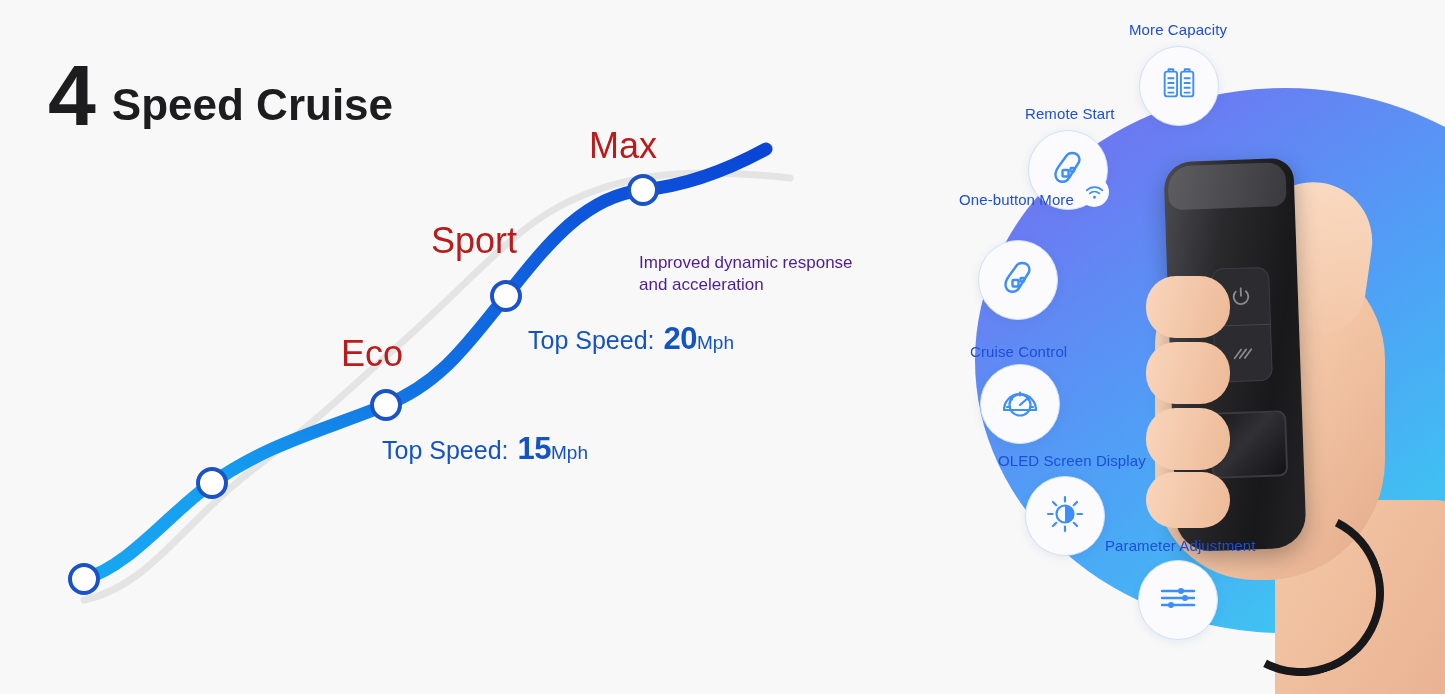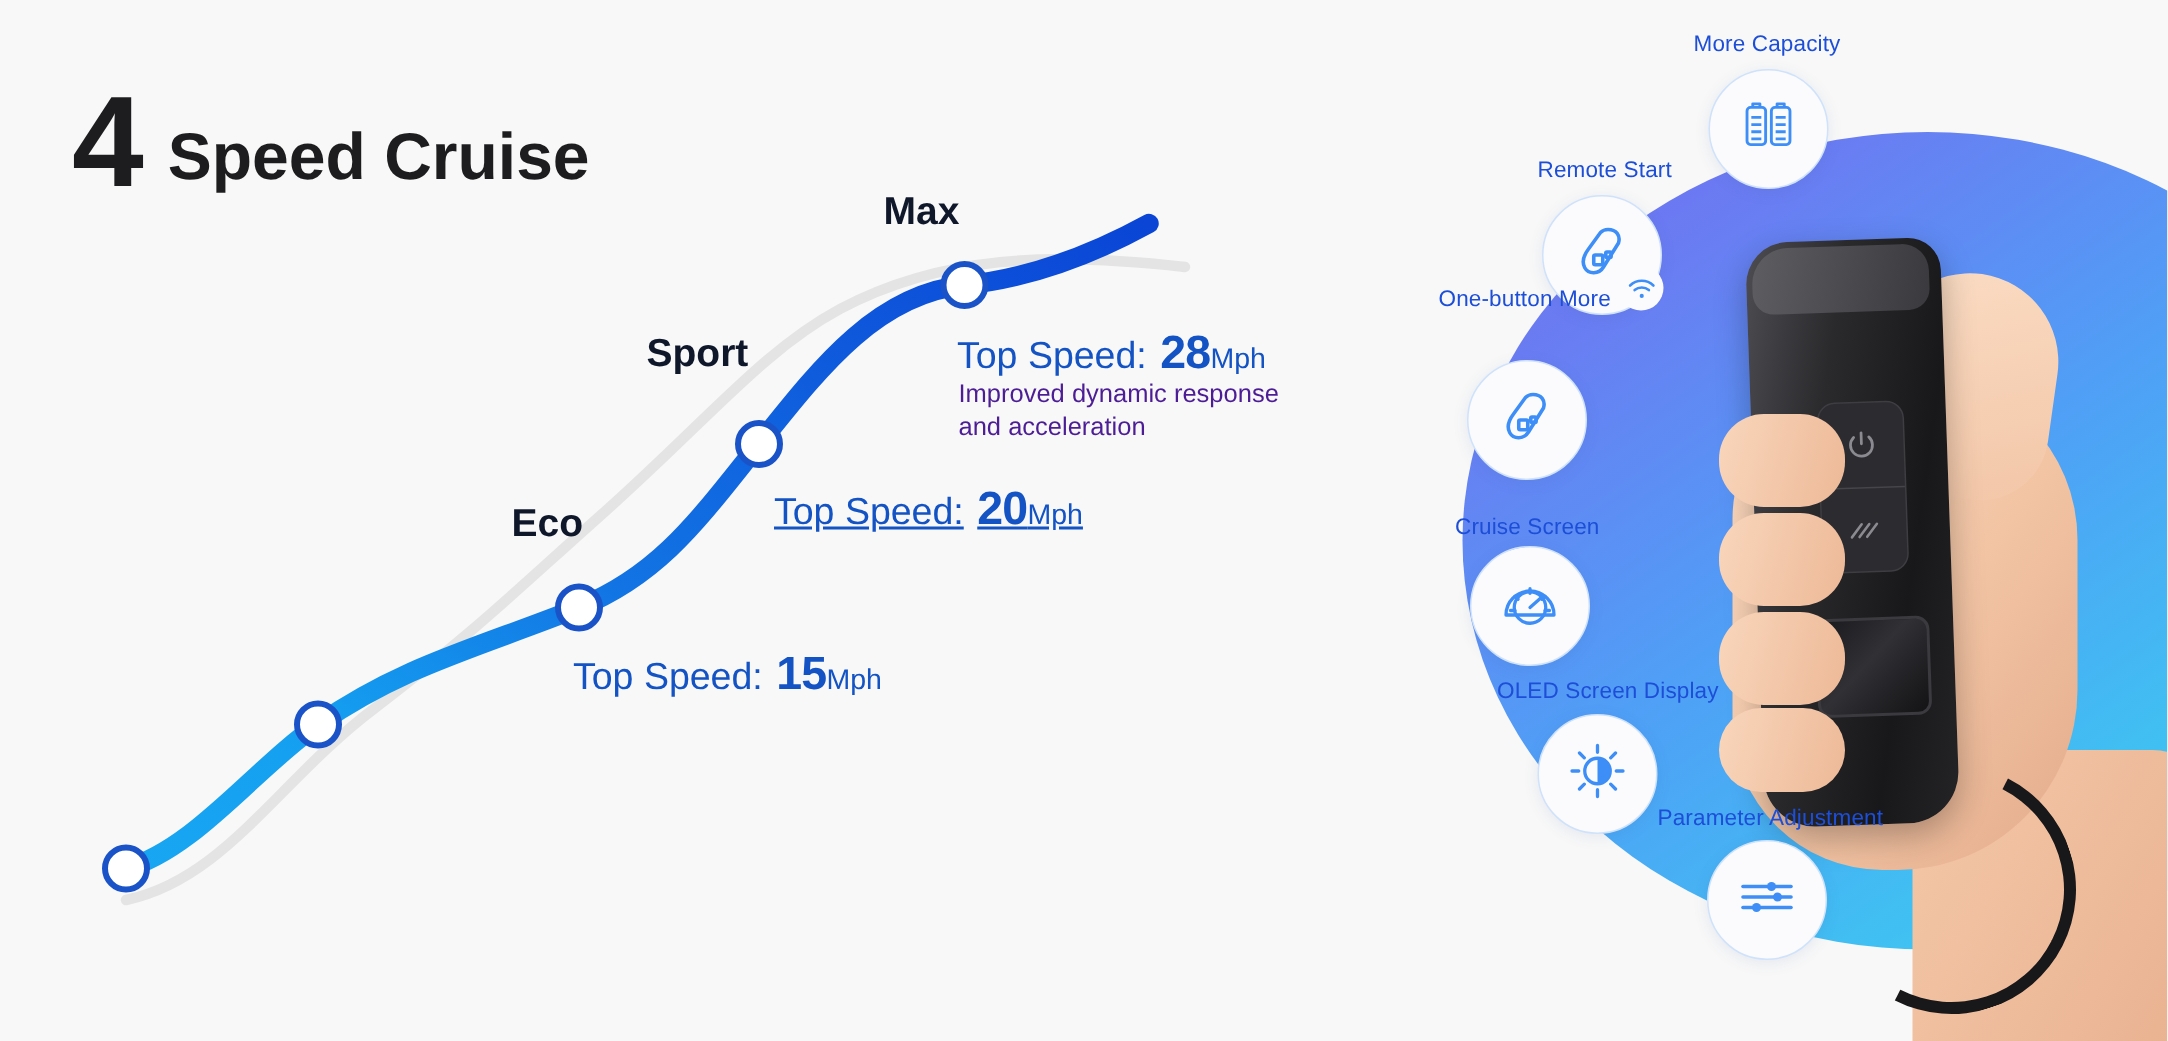--- a/index.html
+++ b/index.html
@@ -61,23 +61,23 @@
   #chart-svg {
     position: absolute;
     left: 0;
     top: 0;
     width: 920px;
     height: 694px;
   }
 
   .mode-label {
     position: absolute;
-    font-size: 26px;
-    font-weight: 700;
-    color: #0f172a;
+    font-size: 36px;
+    font-weight: 400;
+    color: #b91c1c;
     white-space: nowrap;
     letter-spacing: 0px;
   }
 
   .speed-label {
     position: absolute;
     white-space: nowrap;
     color: #1353c4;
     font-size: 25px;
     font-weight: 400;
@@ -288,27 +288,24 @@
 
     <div class="mode-label" style="left:341px; top:333px;">Eco</div>
     <div class="mode-label" style="left:431px; top:220px;">Sport</div>
     <div class="mode-label" style="left:589px; top:125px;">Max</div>
 
 
     <div class="speed-label" style="left:382px; top:431px;">
       <span>Top Speed:</span><span class="gap"></span><span class="num">15</span><span class="unit">Mph</span>
     </div>
 
-    <div class="speed-label" style="left:516px; top:321px;text-decoration:underline;">
+    <div class="speed-label" style="left:528px; top:321px;">
       <span>Top Speed:</span><span class="gap"></span><span class="num">20</span><span class="unit">Mph</span>
     </div>
 
-    <div class="speed-label" style="left:638px; top:217px;">
-      <span>Top Speed:</span><span class="gap"></span><span class="num">28</span><span class="unit">Mph</span>
-    </div>
 
     <div class="note-red" style="left:639px; top:252px;">Improved dynamic response and acceleration</div>
   </div>
 
   <div id="right-panel">
 
     <div id="blob"></div>
 
     <div id="hand-wrap">
       <div class="skin" id="wrist"></div>
@@ -379,21 +376,21 @@
     <div class="feat-circle" style="left:58px; top:240px; width:78px; height:78px;">
       <span>
         <svg width="46" height="46" viewBox="0 0 46 46" fill="none" stroke="#3d8ef7" stroke-width="2.4" stroke-linejoin="round" stroke-linecap="round">
           <path d="M27 8 C32.5 8 35.5 12 34 17 L24 33 C21 38 14 38 11.5 33.5 C9 29 11 25 14 21 L22 10 C23.3 8.7 25 8 27 8 Z"></path>
           <rect x="17.5" y="25" width="6" height="6.5" rx="1"></rect>
           <rect x="25.5" y="23" width="3.6" height="3.6" rx="0.8"></rect>
         </svg>
       </span>
     </div>
 
-    <div class="feat-label" style="left:50px; top:343px;">Cruise Screen</div>
+    <div class="feat-label" style="left:50px; top:343px;">Cruise Control</div>
     <div class="feat-circle" style="left:60px; top:364px; width:78px; height:78px;">
       <span>
         <svg width="46" height="46" viewBox="0 0 46 46" fill="none" stroke="#3d8ef7" stroke-width="2.2" stroke-linecap="round" stroke-linejoin="round">
           <path d="M7 31 A16 16 0 0 1 39 31 Z"></path>
           <circle cx="23" cy="26" r="10.5"></circle>
           <path d="M23 13.5 L23 16.5 M33 18.5 L31 20.5 M13 18.5 L15 20.5 M10 28 L13 28 M33 28 L36 28"></path>
           <path d="M23 26 L31.5 18.5"></path>
         </svg>
       </span>
     </div>

